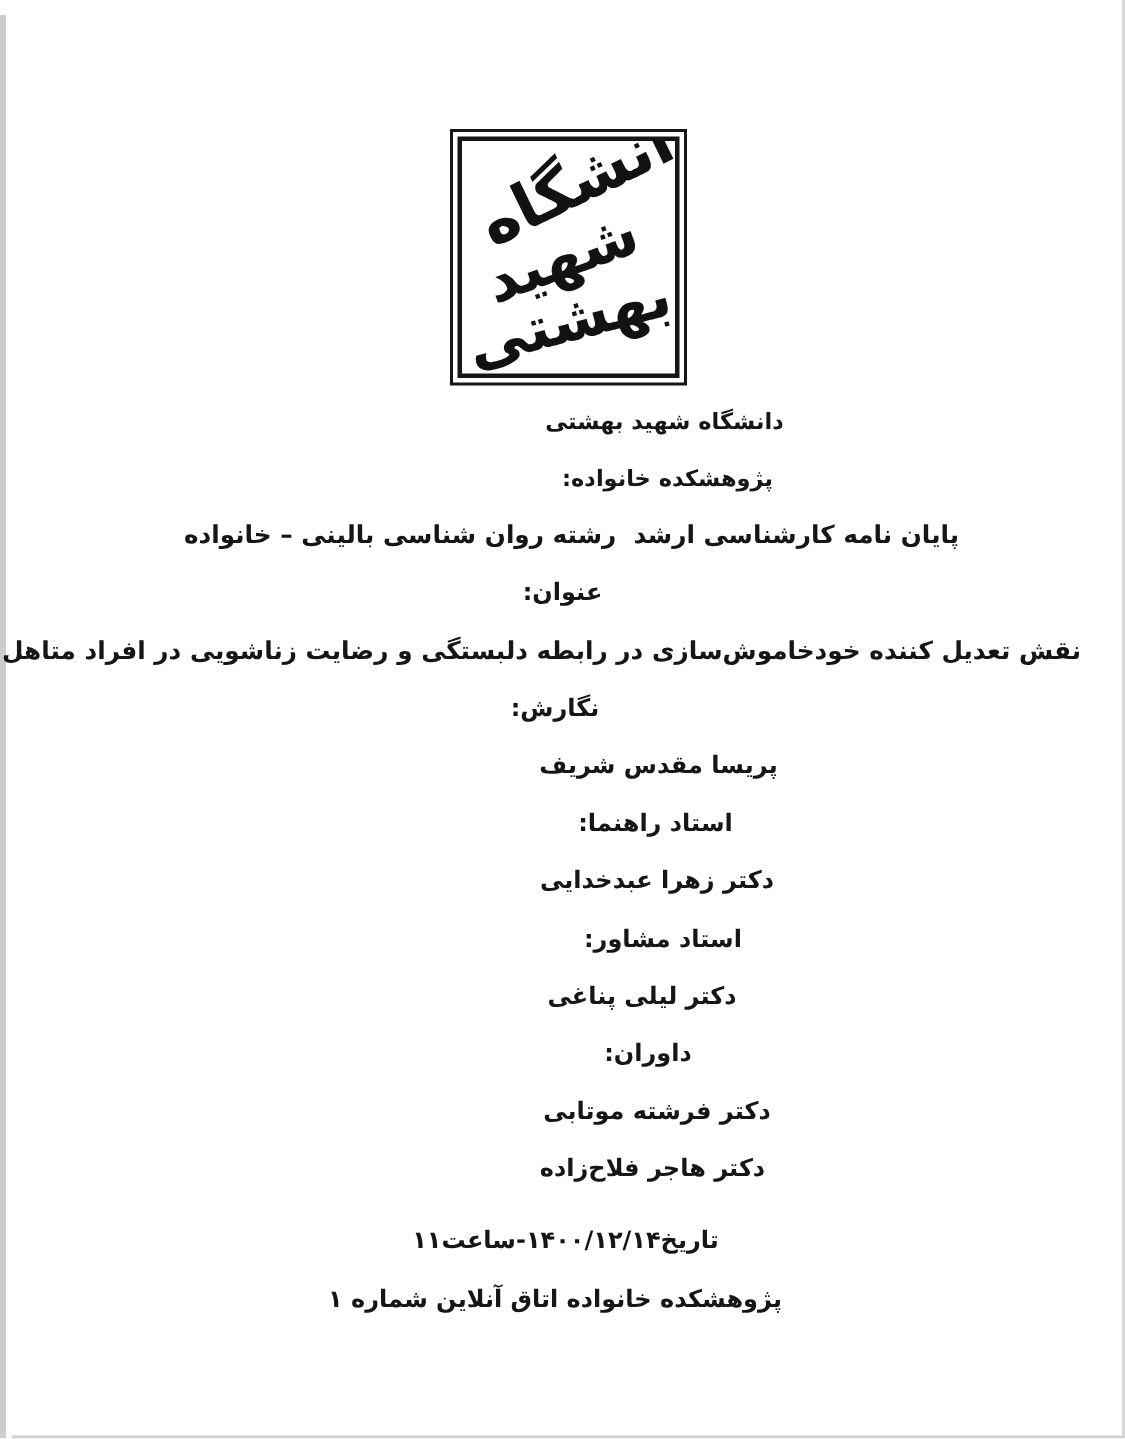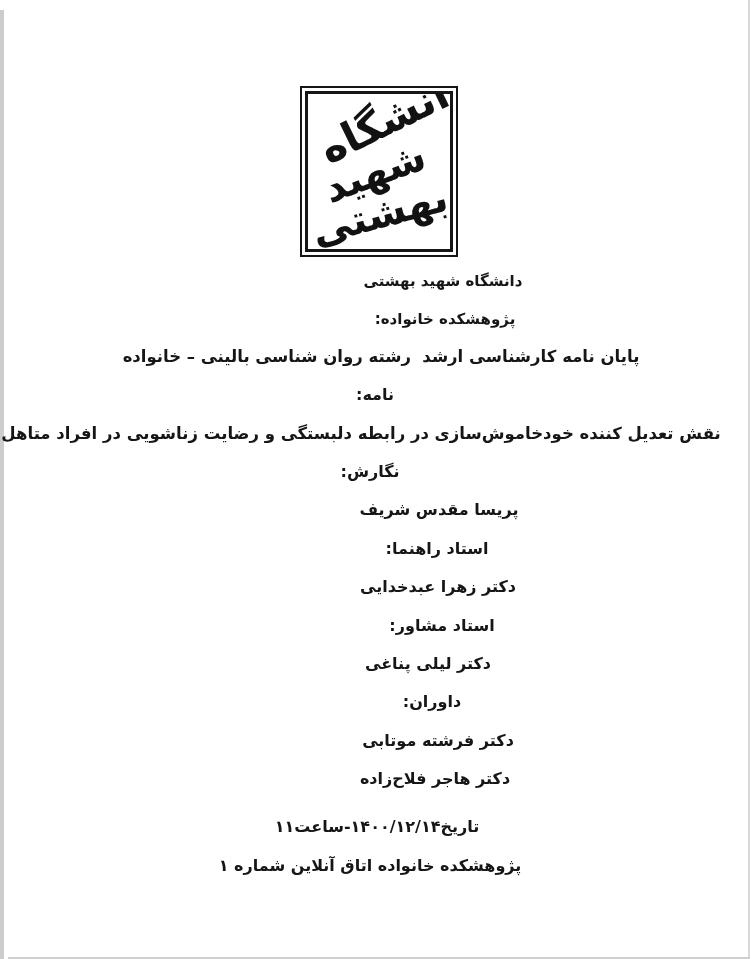--- a/index.html
+++ b/index.html
@@ -74,21 +74,21 @@
     <div class="logo-inner">
       <span class="cal-word cal-1">دانشگاه</span>
       <span class="cal-word cal-2">شهید</span>
       <span class="cal-word cal-3">بهشتی</span>
     </div>
   </div>
 
   <div class="line l1">دانشگاه شهید بهشتی</div>
   <div class="line l2">پژوهشکده خانواده:</div>
   <div class="line l3">پایان نامه کارشناسی ارشد  رشته روان شناسی بالینی – خانواده</div>
-  <div class="line l4">نامه:</div>
+  <div class="line l4">عنوان:</div>
   <div class="line l5">نقش تعدیل کننده خودخاموش‌سازی در رابطه دلبستگی و رضایت زناشویی در افراد متاهل</div>
   <div class="line l6">نگارش:</div>
   <div class="line l7">پریسا مقدس شریف</div>
   <div class="line l8">استاد راهنما:</div>
   <div class="line l9">دکتر زهرا عبدخدایی</div>
   <div class="line l10">استاد مشاور:</div>
   <div class="line l11">دکتر لیلی پناغی</div>
   <div class="line l12">داوران:</div>
   <div class="line l13">دکتر فرشته موتابی</div>
   <div class="line l14">دکتر هاجر فلاح‌زاده</div>

